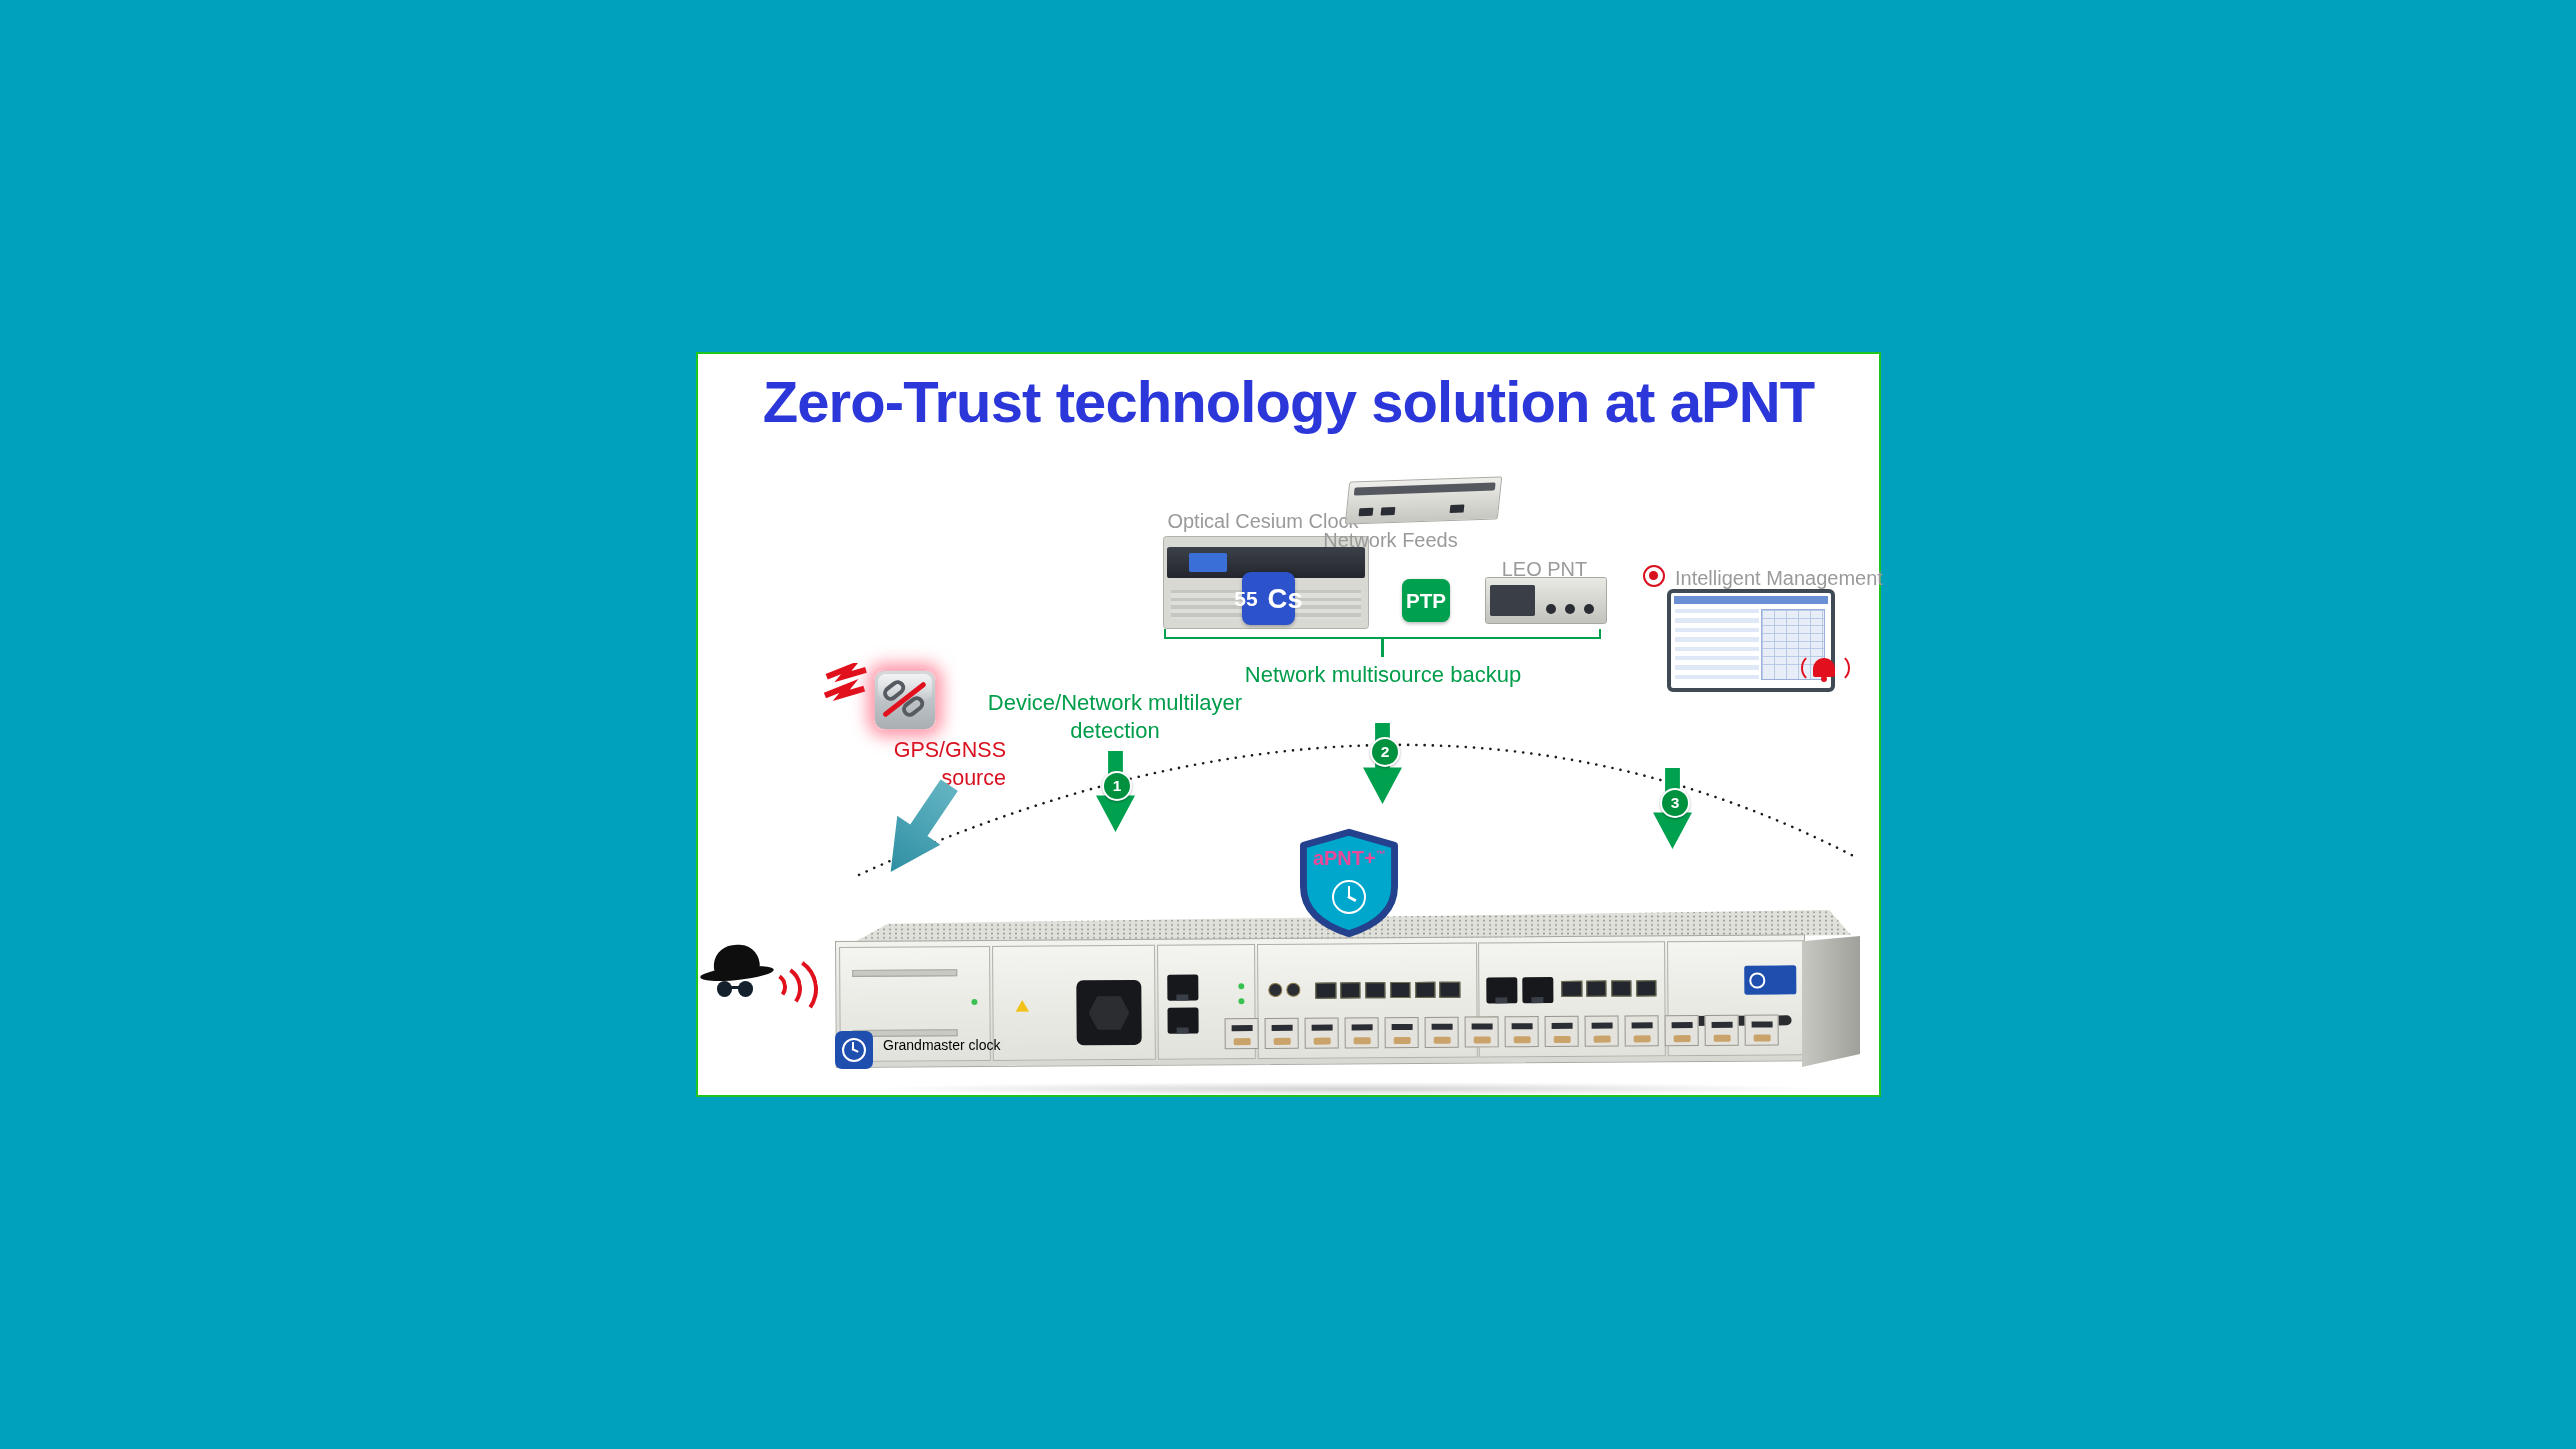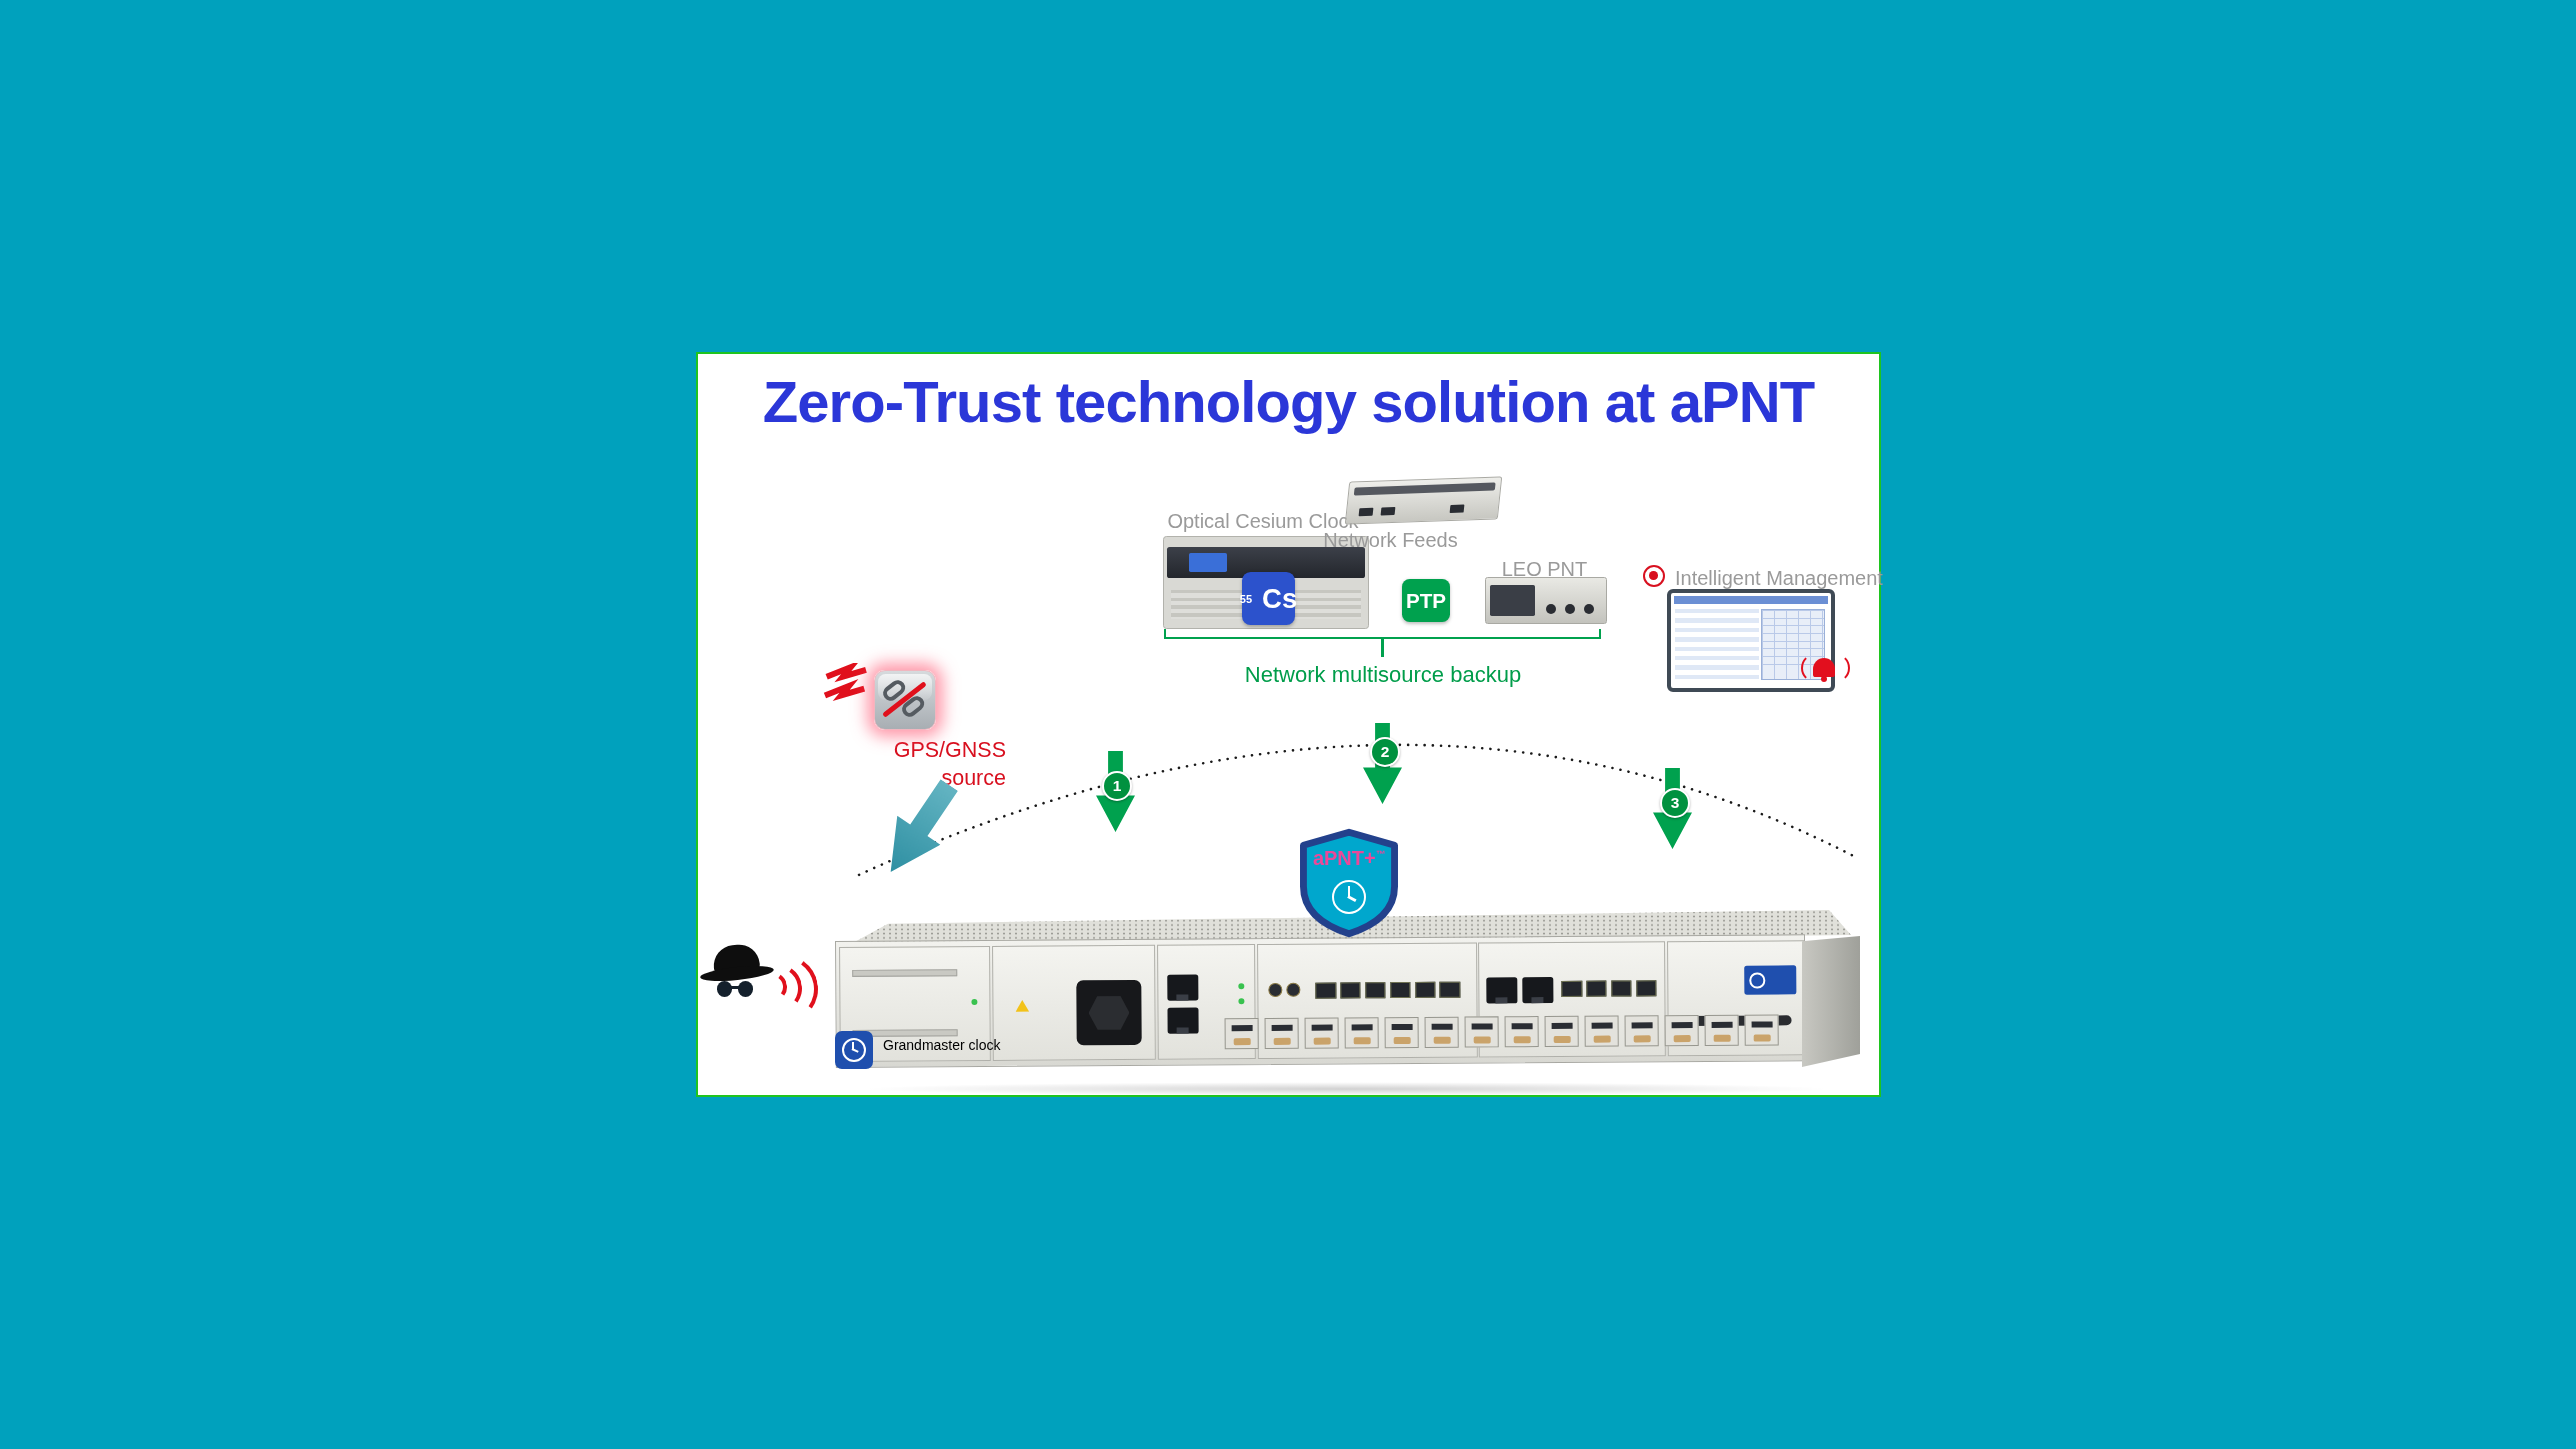--- a/index.html
+++ b/index.html
@@ -22,21 +22,21 @@
     background:#d9d9d4;border:0.9px solid #b2b2ac;border-radius:3.4px;}
   .cesium .band{position:absolute;left:3.4px;top:10.3px;right:3.4px;height:31px;
     background:linear-gradient(#3c4049,#23262c);border-radius:2.6px;}
   .cesium .mini-screen{position:absolute;left:22px;top:6px;width:38px;height:19px;
     background:#3a6fd8;border-radius:1.7px;}
   .cesium .vents{position:absolute;left:6.9px;bottom:8.6px;right:6.9px;height:29px;
     background:repeating-linear-gradient(180deg,#c6c6c0 0 3.4px,#dededa 3.4px 7.7px);}
   .badge-cs{position:absolute;left:544px;top:218px;width:53px;height:53px;
     background:#2c52cc;border-radius:8.6px;color:#fff;display:flex;align-items:center;
     justify-content:center;font-weight:bold;z-index:3;box-shadow:0 1.7px 3.4px rgba(0,0,0,.25);}
-  .badge-cs sup{font-size:11px;margin-right:10px;}
+  .badge-cs sup{font-size:21px;margin-right:10px;}
   .badge-cs .cs-main{font-size:27.5px;}
 
   .feeds-device{position:absolute;left:649px;top:125px;width:151px;height:41px;
     background:linear-gradient(#eeeeea,#c7c7c1);border:0.9px solid #a9a9a3;
     transform:skew(-6deg,-2deg);border-radius:2.6px;}
   .feeds-device .strip{position:absolute;left:5.2px;top:5.2px;right:5.2px;height:7.7px;background:#55585f;border-radius:1.7px;}
   .feeds-device .p{position:absolute;bottom:6.9px;width:13.7px;height:8.6px;background:#2a2d33;border-radius:0.9px;}
 
   .badge-ptp{position:absolute;left:704px;top:225px;width:48px;height:43px;
     background:#00a14e;border-radius:7.7px;color:#fff;font-weight:bold;font-size:20.6px;
@@ -212,20 +212,21 @@
   <div class="leo-device">
     <div class="strip"></div>
     <span class="p" style="left:60px;"></span>
     <span class="p" style="left:79px;"></span>
     <span class="p" style="left:98px;"></span>
   </div>
 
   <div class="bracket"></div>
   <div class="bracket-stem"></div>
 
+  <div class="green-cap" style="left:271px;top:335px;width:292px;">Device/Network multilayer detection</div>
   <div class="green-cap" style="left:539px;top:307px;width:292px;">Network multisource backup</div>
 
   <div class="g-arrow" style="left:398px;top:397px;"></div>
   <div class="stepnum" style="left:404px;top:417px;">1</div>
   <div class="g-arrow" style="left:665px;top:369px;"></div>
   <div class="stepnum" style="left:672px;top:383px;">2</div>
   <div class="g-arrow" style="left:955px;top:414px;"></div>
   <div class="stepnum" style="left:962px;top:434px;">3</div>
 
   <div class="mgmt-icon"></div>

